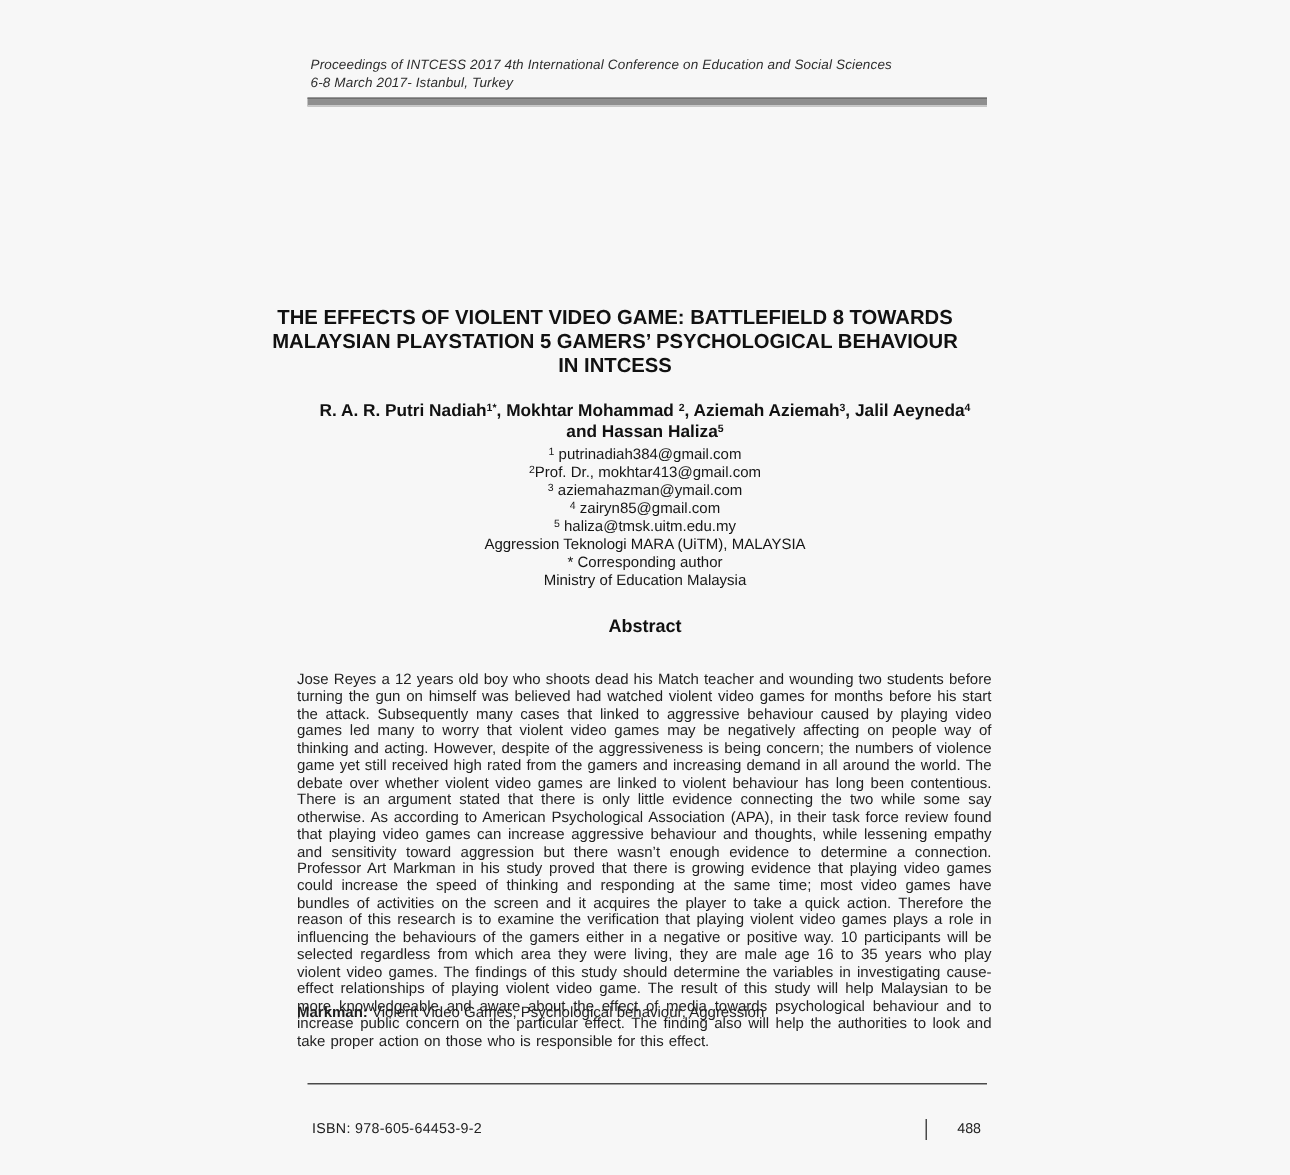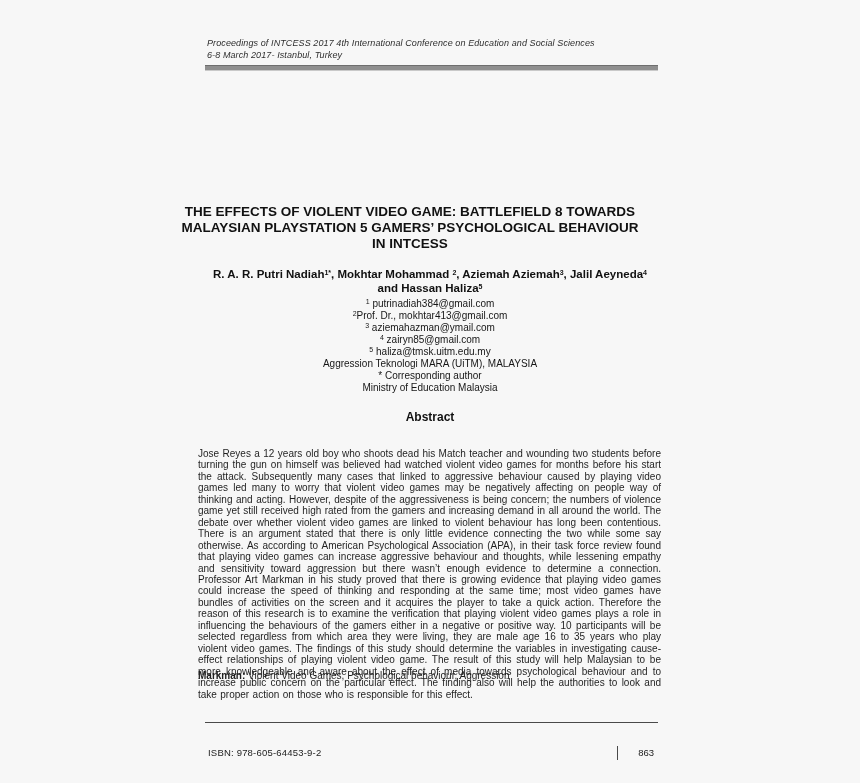--- a/index.html
+++ b/index.html
@@ -121,16 +121,16 @@
   <div class="abstract-heading">Abstract</div>
 
   <div class="abstract-body">Jose Reyes a 12 years old boy who shoots dead his Match teacher and wounding two students before turning the gun on himself was believed had watched violent video games for months before his start the attack. Subsequently many cases that linked to aggressive behaviour caused by playing video games led many to worry that violent video games may be negatively affecting on people way of thinking and acting. However, despite of the aggressiveness is being concern; the numbers of violence game yet still received high rated from the gamers and increasing demand in all around the world. The debate over whether violent video games are linked to violent behaviour has long been contentious. There is an argument stated that there is only little evidence connecting the two while some say otherwise. As according to American Psychological Association (APA), in their task force review found that playing video games can increase aggressive behaviour and thoughts, while lessening empathy and sensitivity toward aggression but there wasn’t enough evidence to determine a connection. Professor Art Markman in his study proved that there is growing evidence that playing video games could increase the speed of thinking and responding at the same time; most video games have bundles of activities on the screen and it acquires the player to take a quick action. Therefore the reason of this research is to examine the verification that playing violent video games plays a role in influencing the behaviours of the gamers either in a negative or positive way. 10 participants will be selected regardless from which area they were living, they are male age 16 to 35 years who play violent video games. The findings of this study should determine the variables in investigating cause-effect relationships of playing violent video game. The result of this study will help Malaysian to be more knowledgeable and aware about the effect of media towards psychological behaviour and to increase public concern on the particular effect. The finding also will help the authorities to look and take proper action on those who is responsible for this effect.</div>
 
   <div class="keywords"><b>Markman:</b> Violent Video Games, Psychological behaviour, Aggression</div>
 
   <div class="footer-rule"></div>
   <div class="footer">
     <span class="footer-isbn">ISBN: 978-605-64453-9-2</span>
     <span class="footer-divider"></span>
-    <span class="footer-page">863</span>
+    <span class="footer-page">488</span>
   </div>
 
 </div>
 
 </body></html>

